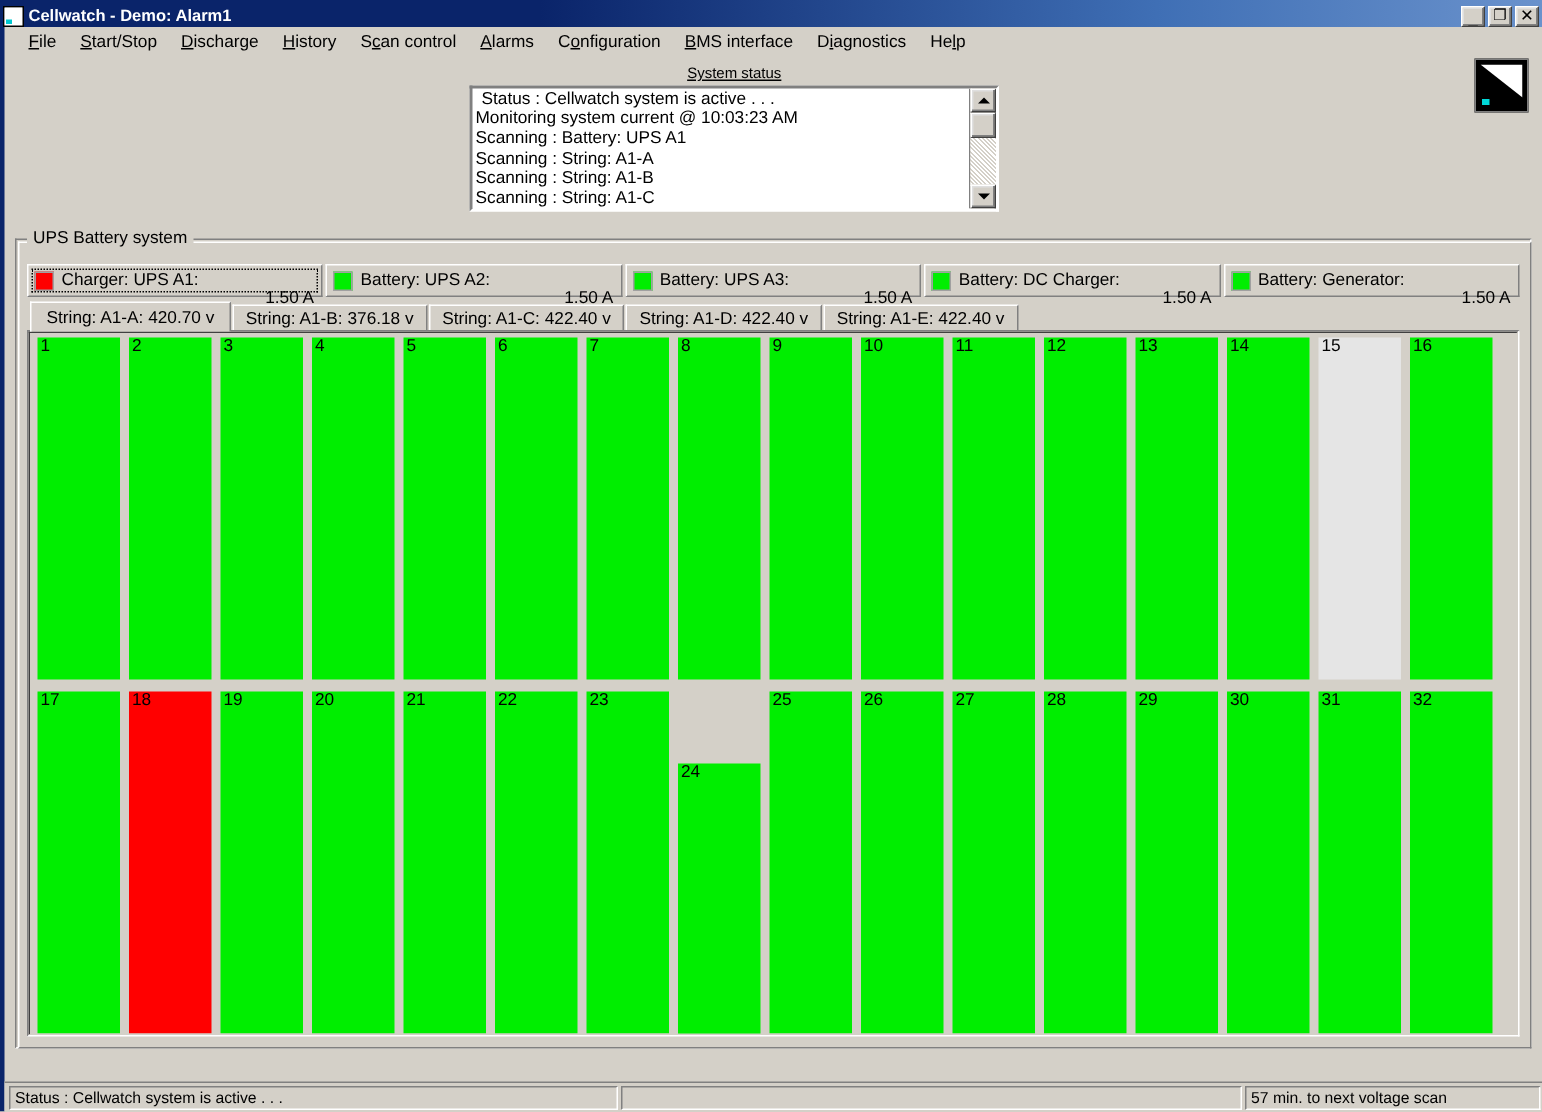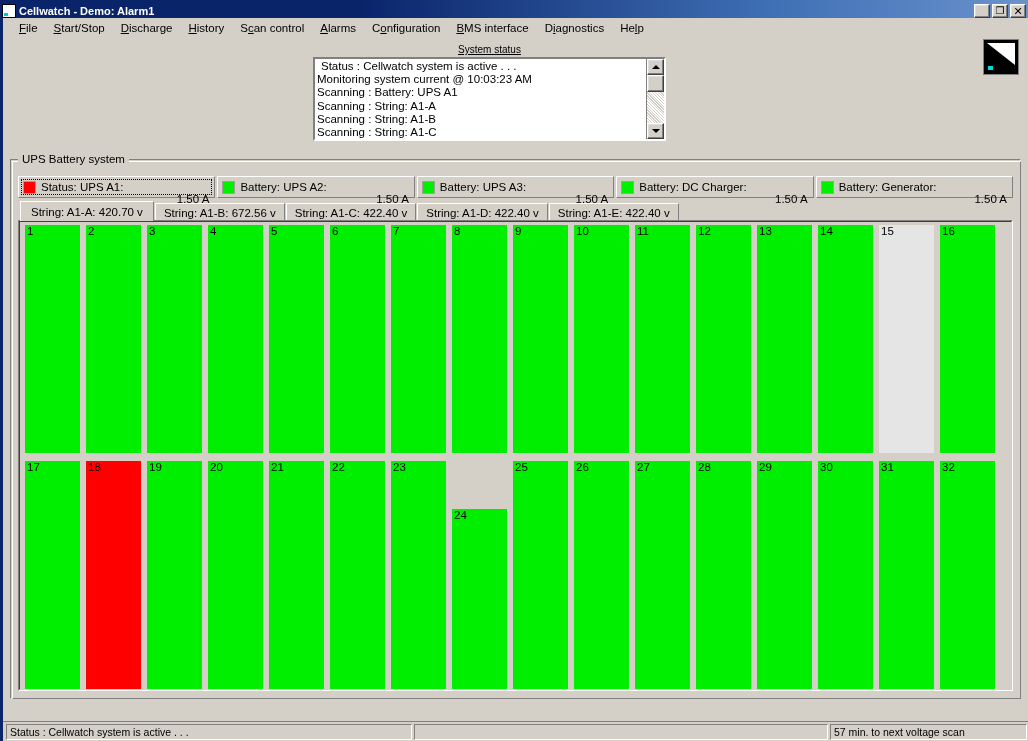--- a/index.html
+++ b/index.html
@@ -498,21 +498,21 @@
     <div class="logo-inner"></div>
   </div>
 
   <div class="groupbox">
     <div class="gb-border"></div>
     <div class="gb-label">UPS Battery system</div>
 
     <div class="battery-tabs" id="battery-tabs">
         <div class="btab selected">
           <span class="btab-led" style="background: rgb(255, 0, 0);"></span>
-          <span class="btab-name">Status: UPS A1:</span>
+          <span class="btab-name">Charger: UPS A1:</span>
           <span class="btab-val">1.50 A</span>
           <span class="focus-rect"></span>
         </div>
         <div class="btab">
           <span class="btab-led" style="background: rgb(0, 238, 0);"></span>
           <span class="btab-name">Battery: UPS A2:</span>
           <span class="btab-val">1.50 A</span>
         </div>
         <div class="btab">
           <span class="btab-led" style="background: rgb(0, 238, 0);"></span>
@@ -529,21 +529,21 @@
           <span class="btab-name">Battery: Generator:</span>
           <span class="btab-val">1.50 A</span>
         </div>
       </div>
 
     <div class="string-tabs" id="string-tabs">
         <div class="stab selected">
           <span>String: A1-A: 420.70 v</span>
         </div>
         <div class="stab">
-          <span>String: A1-B: 672.56 v</span>
+          <span>String: A1-B: 376.18 v</span>
         </div>
         <div class="stab">
           <span>String: A1-C: 422.40 v</span>
         </div>
         <div class="stab">
           <span>String: A1-D: 422.40 v</span>
         </div>
         <div class="stab">
           <span>String: A1-E: 422.40 v</span>
         </div>

